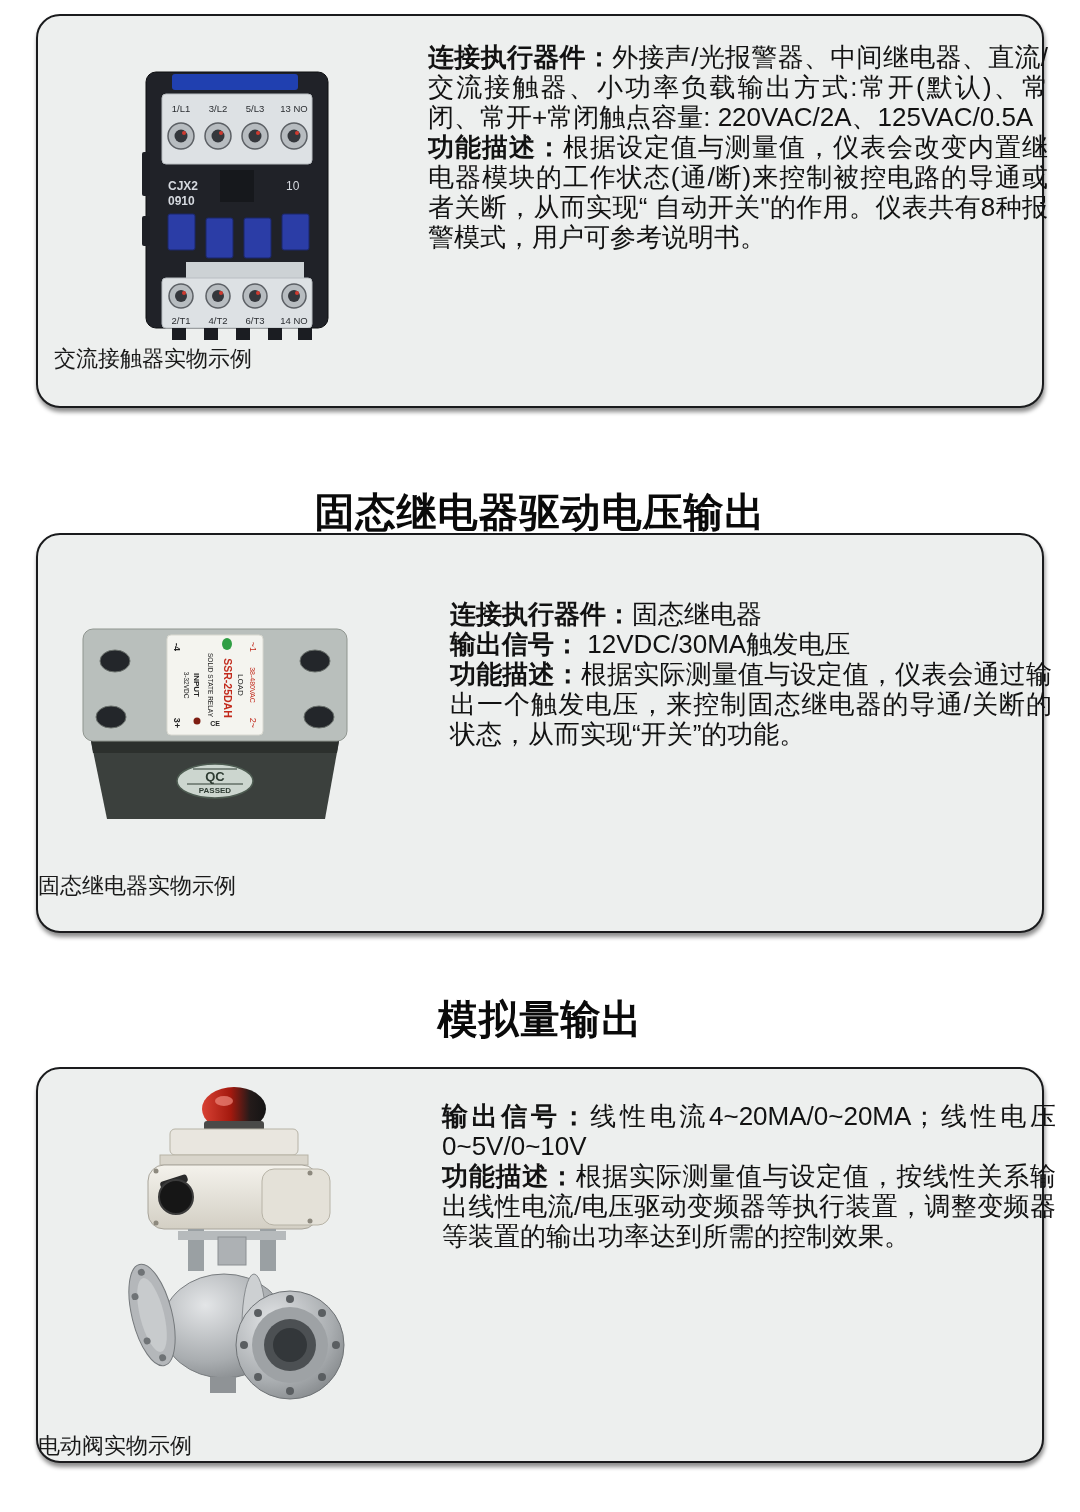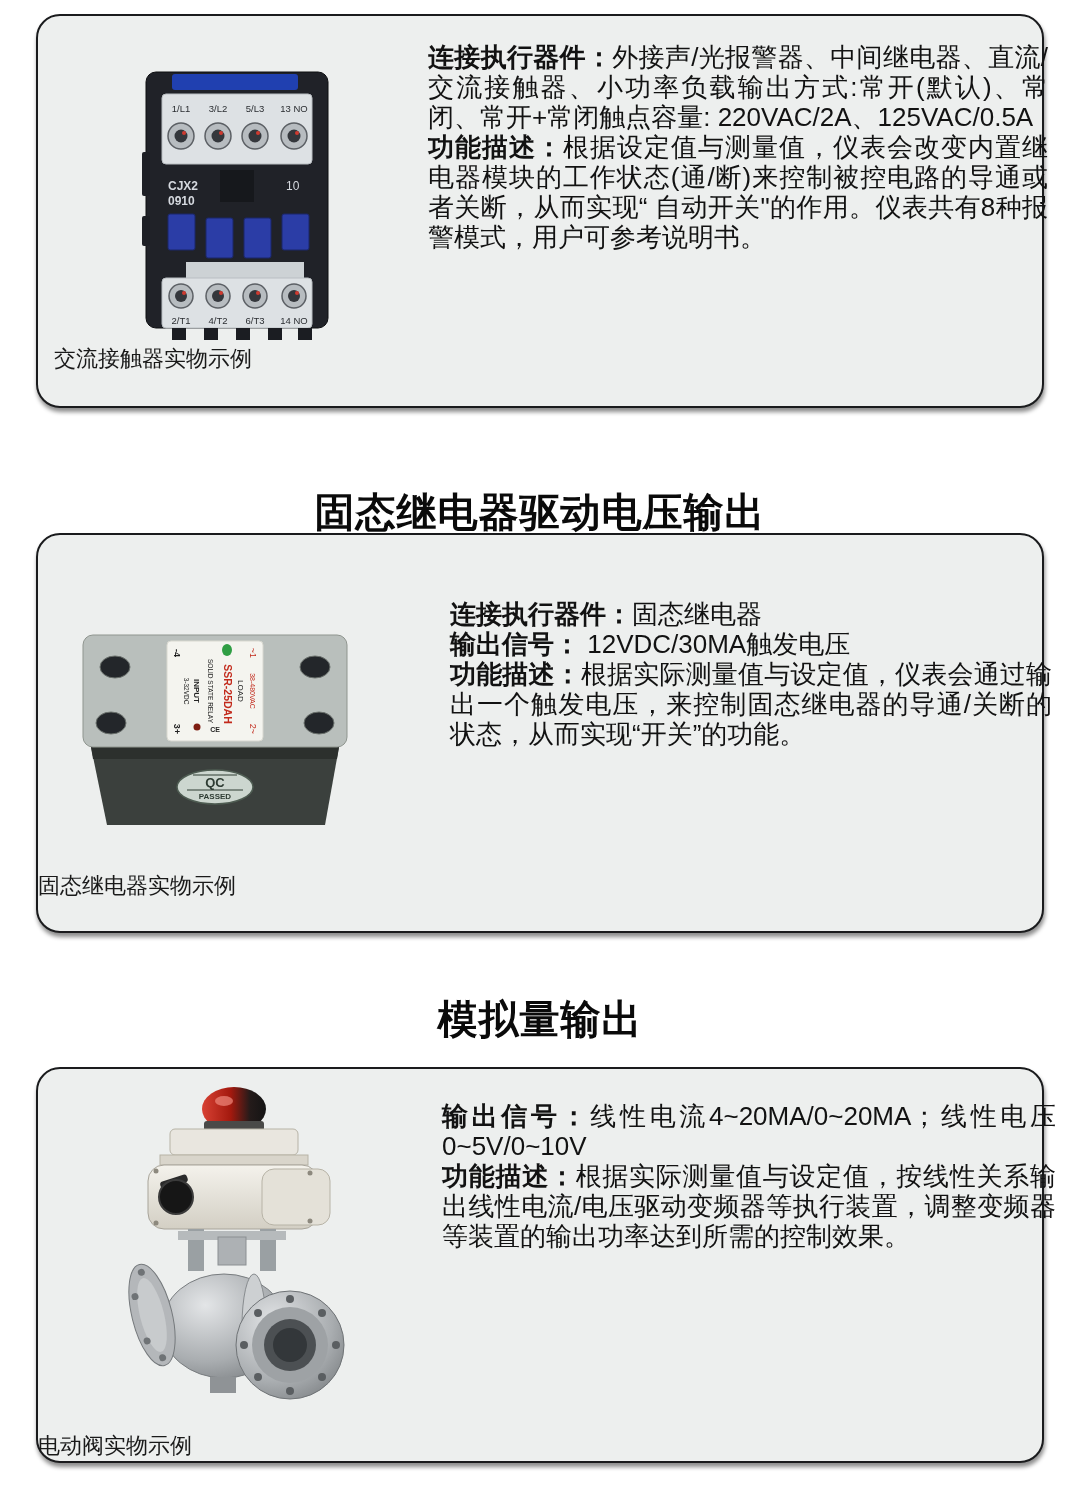--- a/index.html
+++ b/index.html
@@ -26,21 +26,21 @@
     position:absolute;font-size:26px;line-height:30px;color:#121212;
     text-align:justify;
   }
   #card-relay .text-col{left:390px;top:26px;width:620px;}
   #card-ssr .text-col{left:412px;top:64px;width:602px;}
   #card-analog .text-col{left:404px;top:32px;width:614px;}
   .text-col p{margin:0;}
   .text-col b{font-weight:700;}
   .photo{position:absolute;}
   #card-relay .photo{left:104px;top:50px;width:190px;height:278px;}
-  #card-ssr .photo{left:37px;top:84px;width:287px;height:212px;}
+  #card-ssr .photo{left:37px;top:78px;width:287px;height:212px;}
   #card-analog .photo{left:74px;top:14px;width:235px;height:345px;}
   .caption{
     position:absolute;font-size:22px;color:#1a1a1a;text-align:left;
   }
   #card-relay .caption{left:16px;top:328px;width:400px;}
   #card-ssr .caption{left:0px;top:336px;width:364px;}
   #card-analog .caption{left:0px;top:362px;width:368px;}
   svg{display:block;width:100%;height:100%;}
   svg text{font-family:"Liberation Sans","DejaVu Sans",sans-serif;}
 </style>

